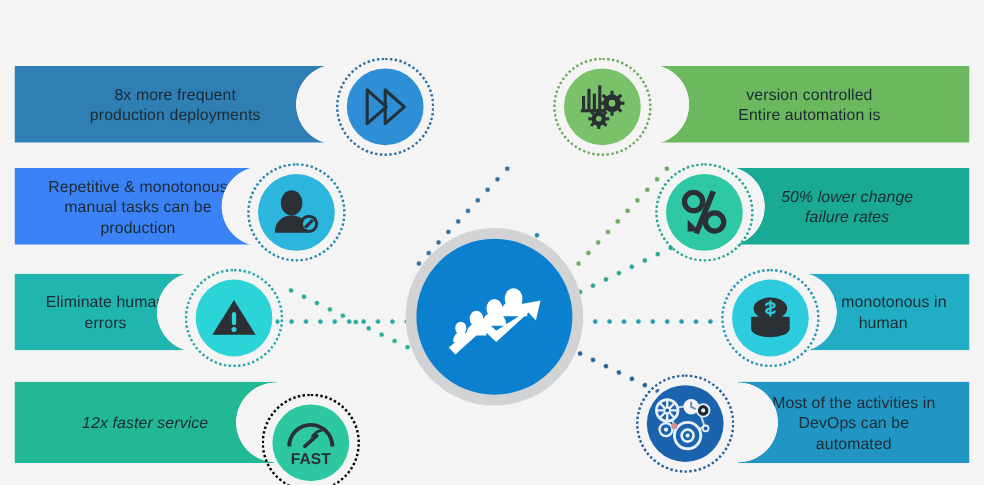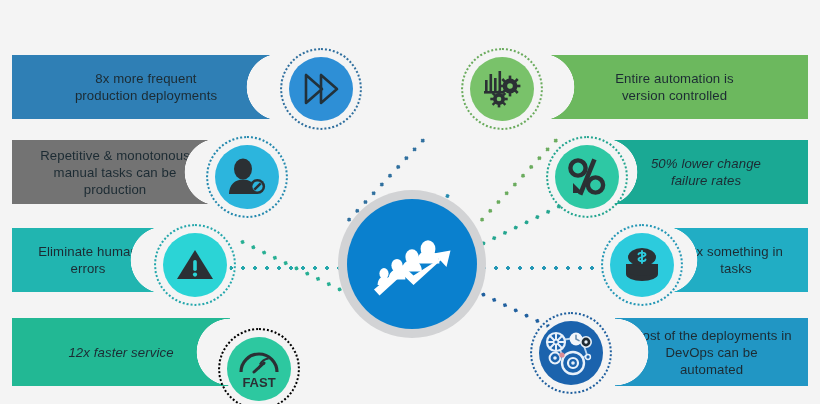--- a/index.html
+++ b/index.html
@@ -107,21 +107,21 @@
       <i></i>
     </div>
 
   <div class="bar left" style="left:12px;top:55px;width:268px;height:64px;background:#2f7fb5;">
     <div>
       <span>8x more frequent</span>
       <span>production deployments</span>
     </div>
   </div>
 
-  <div class="bar left" style="left:12px;top:140px;width:206px;height:64px;background:#737373;">
+  <div class="bar left" style="left:12px;top:140px;width:206px;height:64px;background:#3b82f6;">
     <div>
       <span>Repetitive &amp; monotonous</span>
       <span>manual tasks can be</span>
       <span>production</span>
     </div>
   </div>
 
   <div class="bar left" style="left:12px;top:228px;width:152px;height:64px;background:#21b5b0;">
     <div>
       <span>Eliminate human</span>
@@ -130,42 +130,42 @@
   </div>
 
   <div class="bar left" style="left:12px;top:318px;width:218px;height:68px;background:#22b894;font-style:italic;">
     <div>
       <span>12x faster service</span>
     </div>
   </div>
 
   <div class="bar right" style="left:541px;top:55px;width:267px;height:64px;background:#6cb85e;">
     <div>
+      <span>version controlled</span>
       <span>Entire automation is</span>
-      <span>version controlled</span>
     </div>
   </div>
 
   <div class="bar right" style="left:604px;top:140px;width:204px;height:64px;background:#1aa994;font-style:italic;">
     <div>
       <span>50% lower change</span>
       <span>failure rates</span>
     </div>
   </div>
 
   <div class="bar right" style="left:664px;top:228px;width:144px;height:64px;background:#21adc4;">
     <div>
-      <span>3x something in</span>
-      <span>tasks</span>
+      <span>3x monotonous in</span>
+      <span>human</span>
     </div>
   </div>
 
   <div class="bar right" style="left:615px;top:318px;width:193px;height:68px;background:#2196c4;">
     <div>
-      <span>Most of the deployments in</span>
+      <span>Most of the activities in</span>
       <span>DevOps can be</span>
       <span>automated</span>
     </div>
   </div>
 
   <div id="hub" style="left:338px;top:190px;width:148px;height:148px;">
     <div class="inner" style="width:130px;height:130px;">
       <svg width="84" height="70" viewBox="0 0 84 70">
         <g fill="#ffffff">
 

